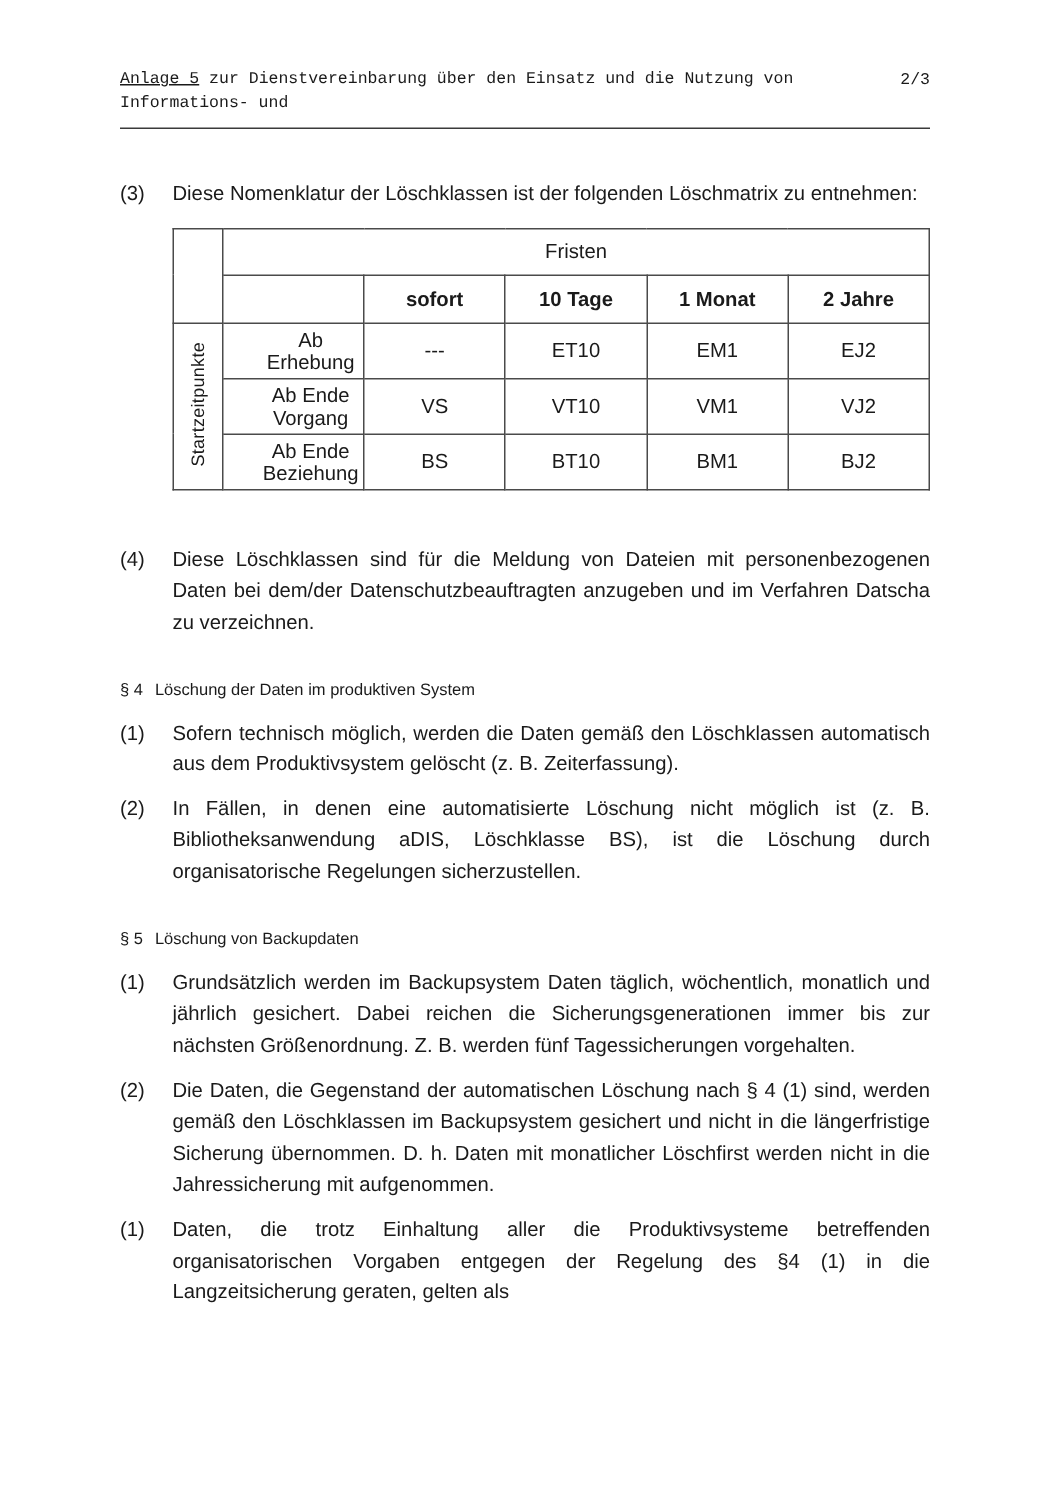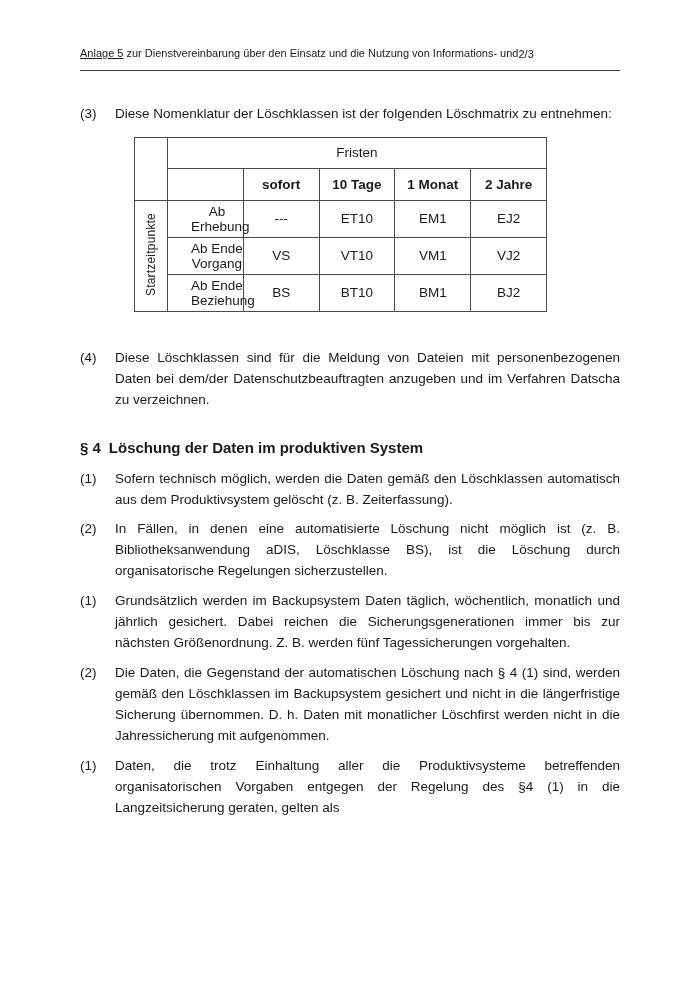--- a/index.html
+++ b/index.html
@@ -13,56 +13,57 @@
     position: relative;
     width: 700px;
     height: 990px;
     background: #ffffff;
     padding: 46px 80px 0 80px;
     overflow: hidden;
   }
   
   .hdr {
     display: flex;
-    justify-content: flex-start;
+    justify-content: space-between;
     align-items: flex-start;
     font-size: 11px;
     line-height: 1.45;
+    font-family: Liberation Mono, monospace;
   }
   .hdr-text { max-width: 470px; }
   .hdr-underline { text-decoration: underline; }
   .hdr-page { font-size: 11px; padding-top: 1px; }
   .hdr-rule {
     border-bottom: 1px solid #3a3a3a;
     margin-top: 7px;
   }
   
   .para {
     display: flex;
     font-size: 13.5px;
     line-height: 1.55;
     margin-bottom: 9px;
   }
   .pnum { flex: 0 0 35px; }
   .ptext { flex: 1; text-align: justify; }
   .para3 { margin-top: 33px; margin-bottom: 12px; }
   .para4 { margin-top: 36px; }
   .sec-heading {
-    font-size: 15px;
-    font-weight: bold;
+    font-size: 11px;
+    font-weight: normal;
     margin-top: 28px;
     margin-bottom: 13px;
   }
   .sec-heading .hnum { margin-right: 8px; }
   
   table.matrix {
     border-collapse: collapse;
-    margin-left: 54px;
+    margin-left: 35px;
     table-layout: fixed;
-    width: 413px;
+    width: 505px;
     font-size: 13.5px;
   }
   table.matrix td {
     border: 1px solid #4a4a4a;
     text-align: center;
     vertical-align: middle;
   }
   td.c-corner   { width: 33px; }
   td.c-label    { width: 130px; }
   td.c-data     { width: 85px; font-weight: bold; }
@@ -150,20 +151,23 @@
   </div>
   <div class="para">
     <span class="pnum">(1)</span>
     <div class="ptext">Sofern technisch möglich, werden die Daten gemäß den Löschklassen automatisch aus dem Produktivsystem gelöscht (z. B. Zeiterfassung).</div>
   </div>
   <div class="para">
     <span class="pnum">(2)</span>
     <div class="ptext">In Fällen, in denen eine automatisierte Löschung nicht möglich ist (z. B. Bibliotheksanwendung aDIS, Löschklasse BS), ist die Löschung durch organisatorische Regelungen sicherzustellen.</div>
   </div>
 
+  <div class="sec-heading">
+    <span class="hnum">§ 5</span><span>Löschung von Backupdaten</span>
+  </div>
   <div class="para">
     <span class="pnum">(1)</span>
     <div class="ptext">Grundsätzlich werden im Backupsystem Daten täglich, wöchentlich, monatlich und jährlich gesichert. Dabei reichen die Sicherungsgenerationen immer bis zur nächsten Größenordnung. Z. B. werden fünf Tagessicherungen vorgehalten.</div>
   </div>
   <div class="para">
     <span class="pnum">(2)</span>
     <div class="ptext">Die Daten, die Gegenstand der automatischen Löschung nach § 4 (1) sind, werden gemäß den Löschklassen im Backupsystem gesichert und nicht in die längerfristige Sicherung übernommen. D. h. Daten mit monatlicher Löschfirst werden nicht in die Jahressicherung mit aufgenommen.</div>
   </div>
 
   <div class="para">

